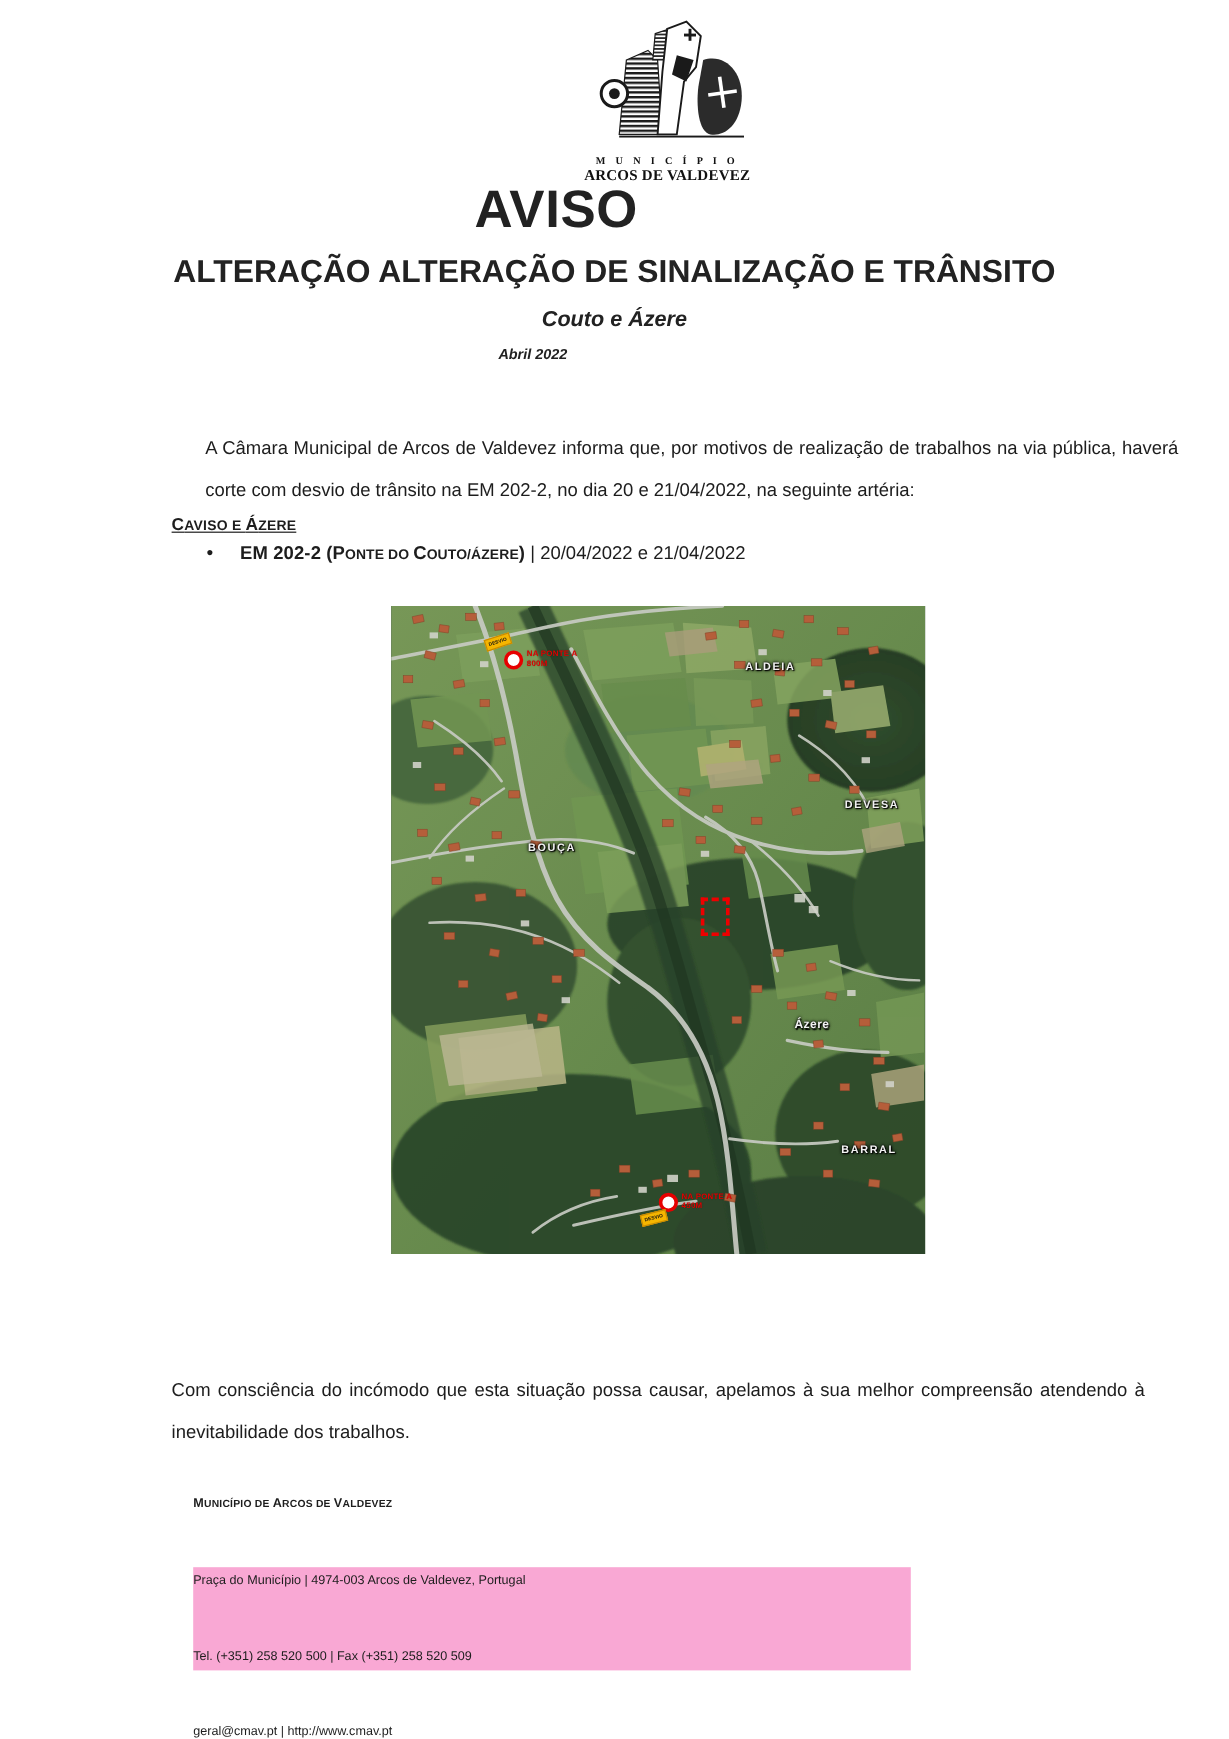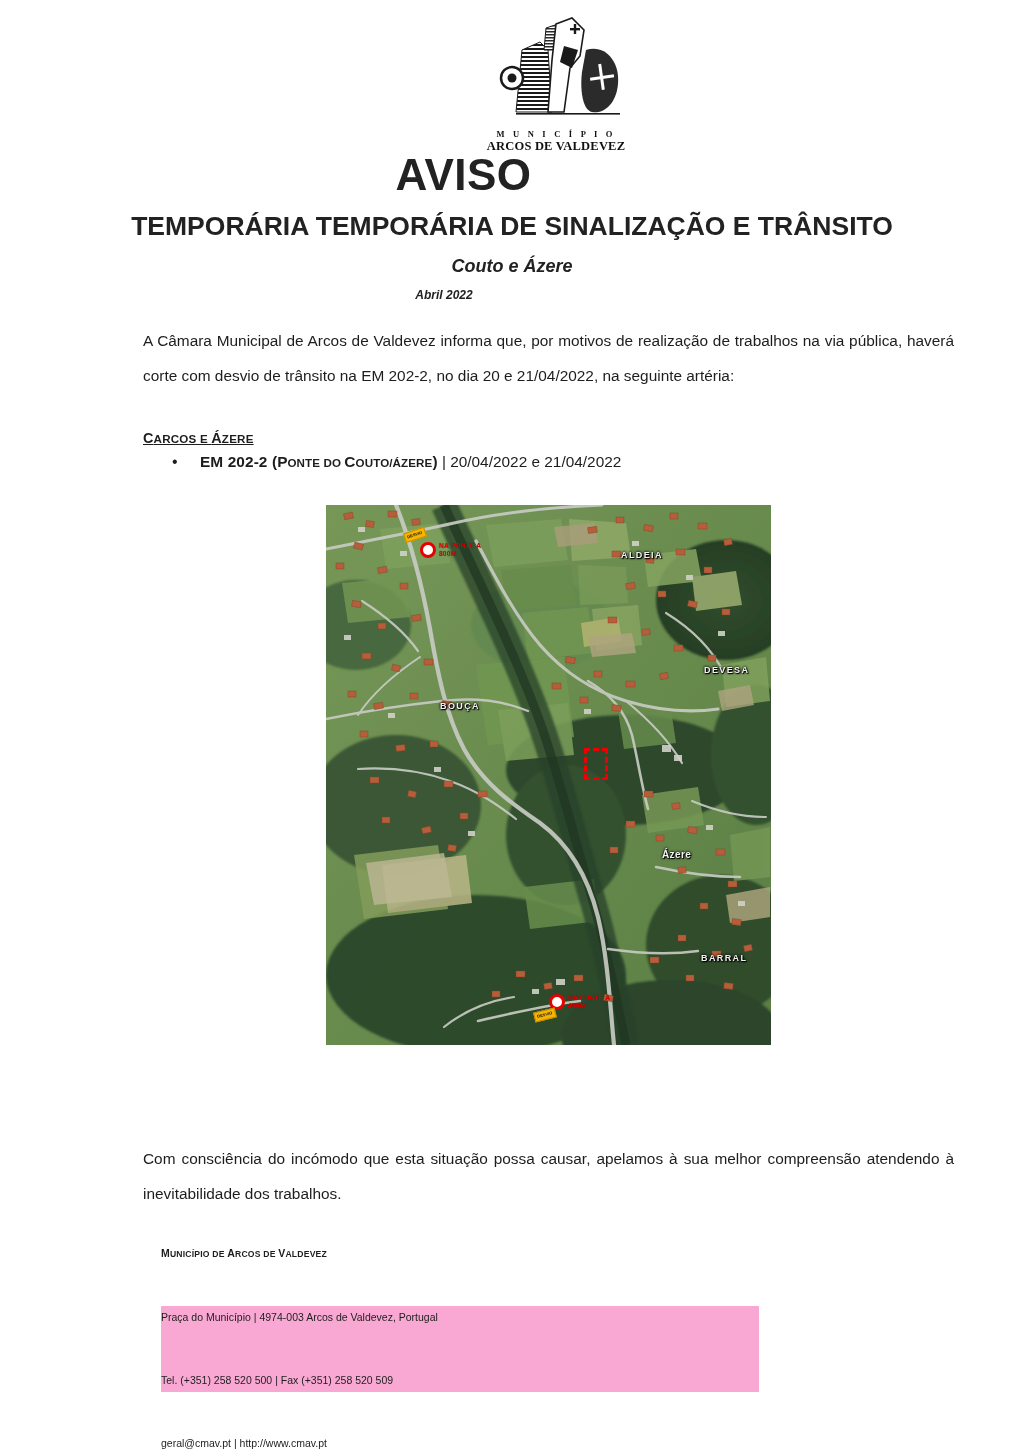--- a/index.html
+++ b/index.html
@@ -100,21 +100,21 @@
   
   .para {
     position: absolute;
     left: 143px;
     width: 811px;
     font-size: 15.4px;
     line-height: 35px;
     text-align: justify;
     color: #1d1d1d;
   }
-  .para-intro { top: 323px; }
+  .para-intro { top: 356px; margin-left: 28px; }
   .para-closing { top: 1141px; }
 
   .section-head {
     position: absolute;
     left: 143px;
     top: 430px;
     font-size: 14.4px;
     font-weight: bold;
     text-decoration: underline;
     color: #1d1d1d;
@@ -285,28 +285,28 @@
       <rect x="104" y="60" width="24" height="3" fill="#ffffff" transform="rotate(-8 116 61)"></rect>
       <rect x="114" y="48" width="3" height="26" fill="#ffffff" transform="rotate(-8 115 61)"></rect>
 
       <rect x="30" y="97" width="104" height="1.6" fill="#1a1a1a"></rect>
     </svg>
     <div class="logo-text-sm">M U N I C Í P I O</div>
     <div class="logo-text-lg">ARCOS DE VALDEVEZ</div>
   </div>
 
   <div class="title-aviso">AVISO</div>
-  <div class="title-sub">TEMPORÁRIA TEMPORÁRIA DE SINALIZAÇÃO E TRÂNSITO</div>
+  <div class="title-sub">ALTERAÇÃO ALTERAÇÃO DE SINALIZAÇÃO E TRÂNSITO</div>
   <div class="title-local">Couto e Ázere</div>
   <div class="title-date">Abril 2022</div>
 
   <div class="para para-intro">A Câmara Municipal de Arcos de Valdevez informa que, por motivos de realização de trabalhos na via pública, haverá corte com desvio de trânsito na EM 202-2, no dia 20 e 21/04/2022, na seguinte artéria:</div>
 
   <div class="section-head">
-    <span>C</span><span class="sc">ARCOS E </span><span>Á</span><span class="sc">ZERE</span>
+    <span>C</span><span class="sc">AVISO E </span><span>Á</span><span class="sc">ZERE</span>
   </div>
 
   <div class="bullet-row">
     <span class="bullet-dot">•</span>
     <span><span class="bullet-strong">EM 202-2 (P</span><span class="bullet-strong sc">ONTE DO </span><span class="bullet-strong">C</span><span class="bullet-strong sc">OUTO/Á</span><span class="bullet-strong sc">ZERE</span><span class="bullet-strong">)</span><span class="bullet-rest"> | 20/04/2022 e 21/04/2022</span></span>
   </div>
 
   <div class="map-frame">
     <svg class="map-canvas" viewBox="0 0 445 540" preserveAspectRatio="none">
       <defs>

